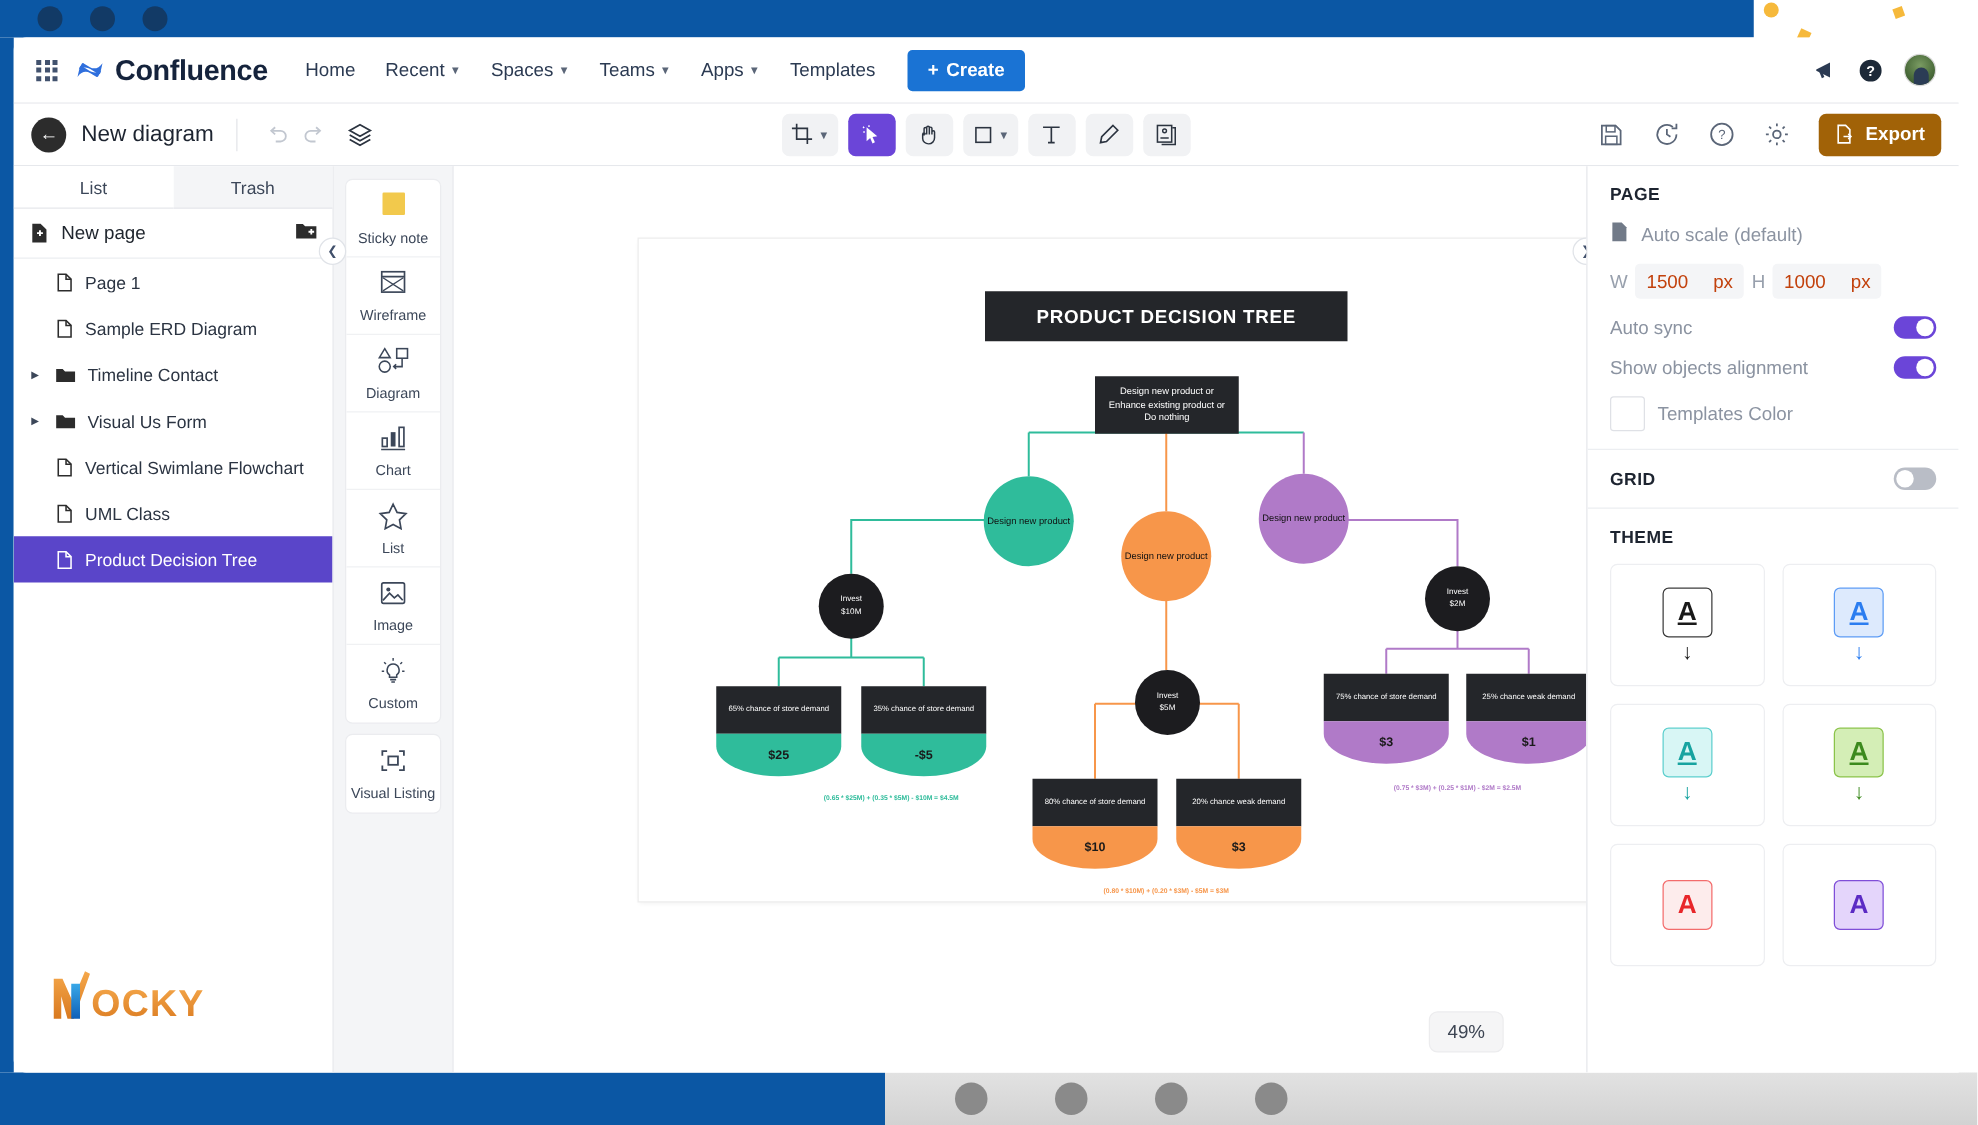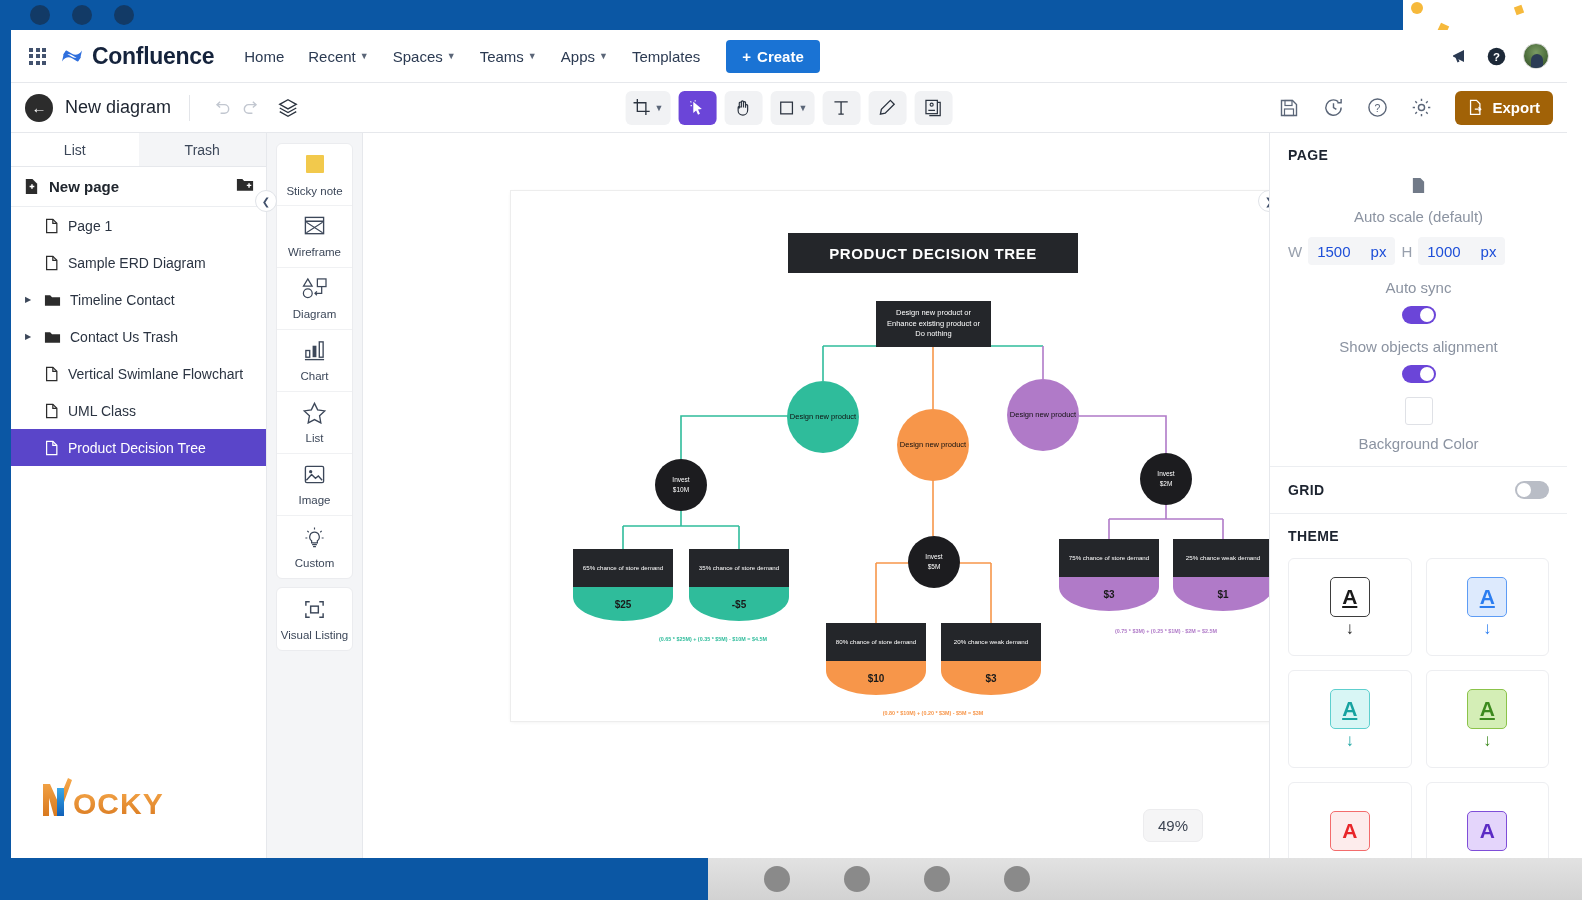--- a/index.html
+++ b/index.html
@@ -127,21 +127,21 @@
   .pagetree { width: 256px; border-right:1px solid #e6e8ec; background:#fff; position:relative; display:flex; flex-direction:column;}
   .pt-tabs { display:flex; height:34px; }
   .pt-tab {
     flex:1; display:flex; align-items:center; justify-content:center;
     font-size:14px; color:#3c4759; cursor:pointer; background:#fff;
     border-bottom:1px solid #e6e8ec;
   }
   .pt-tab.inactive { background:#f4f5f7; }
   .pt-newpage {
     display:flex; align-items:center; height:40px; padding: 0 12px; gap:9px;
-    border-bottom:1px solid #eceef1; cursor:pointer;font-weight:bold;
+    border-bottom:1px solid #eceef1; cursor:pointer;
   }
   .pt-newpage .label { font-size:15px; color:#20262e; }
   .pt-newpage .folder-add { margin-left:auto; }
   .pt-list { flex:1; overflow:hidden; }
   .pt-item {
     display:flex; align-items:center; height:37px; padding-left: 14px; gap:9px;
     font-size:14px; color:#2b3442; cursor:pointer; position:relative;
   }
   .pt-item .arrow { width:10px; font-size:8px; color:#3c4759; flex:none; }
   .pt-item .gl { flex:none; display:flex; }
@@ -180,28 +180,28 @@
   .rp-handle {
     position:absolute; right:-11px; top:57px; width:22px; height:22px; border-radius:50%;
     background:#fff; border:1px solid #e0e3e8; display:flex; align-items:center;
     justify-content:center; font-size:10px; color:#41506b; cursor:pointer; z-index:6;
   }
 
   
   .rpanel { width: 298px; border-left:1px solid #e6e8ec; background:#fff; position:relative; overflow:hidden; }
   .rp-sec { padding: 14px 18px; border-bottom:1px solid #eceef1; }
   .rp-title { font-size:14px; font-weight:700; color:#1d2430; letter-spacing:0.4px; }
-  .rp-row { display:flex; align-items:center; gap:10px; margin-top:14px;flex-direction:column; }
+  .rp-row { display:flex; align-items:center; gap:10px; margin-top:14px; }
   .rp-muted { font-size:15px; color:#8b93a1; }
   .rp-dim {
     display:flex; align-items:center; gap:6px; margin-top:12px; font-size:15px; color:#98a0ad;
   }
   .dim-field {
     background:#f4f5f7; border-radius:4px; height:28px; display:flex; align-items:center;
-    padding: 0 9px; gap:20px; color:#1d4ed8; font-size:15px; cursor:text;
+    padding: 0 9px; gap:20px; color:#c2410c; font-size:15px; cursor:text;
   }
   .toggle { width:34px; height:18px; border-radius:10px; background:#6b45d8; position:relative; cursor:pointer; }
   .toggle::after { content:""; position:absolute; right:2px; top:2px; width:14px; height:14px; border-radius:50%; background:#fff; }
   .toggle.off { background:#b9bdc6; }
   .toggle.off::after { right:auto; left:2px; }
   .swatch { width:28px; height:28px; border:1px solid #dfe1e6; border-radius:3px; background:#fff; cursor:pointer; }
   .rp-flex { display:flex; align-items:center; justify-content:space-between; }
   .theme-grid { display:grid; grid-template-columns: 1fr 1fr; gap:14px; padding: 14px 18px; }
   .theme-cell {
     height:98px; border:1px solid #edeef1; border-radius:6px; display:flex;
@@ -490,21 +490,21 @@
             <span class="txt">Timeline Contact</span>
           </div>
 
           <div class="pt-item">
             <span class="arrow">▶</span>
             <span class="gl">
               <svg width="17" height="14" viewBox="0 0 18 14">
                   <path d="M1 2h5.5l2 2H17v9H1z" fill="#2c2c2c"></path>
                 </svg>
             </span>
-            <span class="txt">Contact Us Trash</span>
+            <span class="txt">Visual Us Form</span>
           </div>
 
           <div class="pt-item">
             <span class="arrow"></span>
             <span class="gl">
               <svg width="15" height="16" viewBox="0 0 16 18">
                   <path d="M2.5 1.5h7l4.5 4.5v10.5h-11.5z" fill="none" stroke="#2c2c2c" stroke-width="1.4"></path>
                   <path d="M9.5 1.5V6H14" fill="none" stroke="#2c2c2c" stroke-width="1.4"></path>
                 </svg>
             </span>
@@ -754,21 +754,21 @@
           <div class="rp-row rp-flex">
             <span class="rp-muted">Auto sync</span>
             <span class="toggle"></span>
           </div>
           <div class="rp-row rp-flex">
             <span class="rp-muted">Show objects alignment</span>
             <span class="toggle"></span>
           </div>
           <div class="rp-row">
             <span class="swatch"></span>
-            <span class="rp-muted">Background Color</span>
+            <span class="rp-muted">Templates Color</span>
           </div>
         </div>
 
         <div class="rp-sec rp-flex">
           <span class="rp-title">GRID</span>
           <span class="toggle off"></span>
         </div>
 
         <div style="padding: 14px 18px 0;">
           <div class="rp-title">THEME</div>

